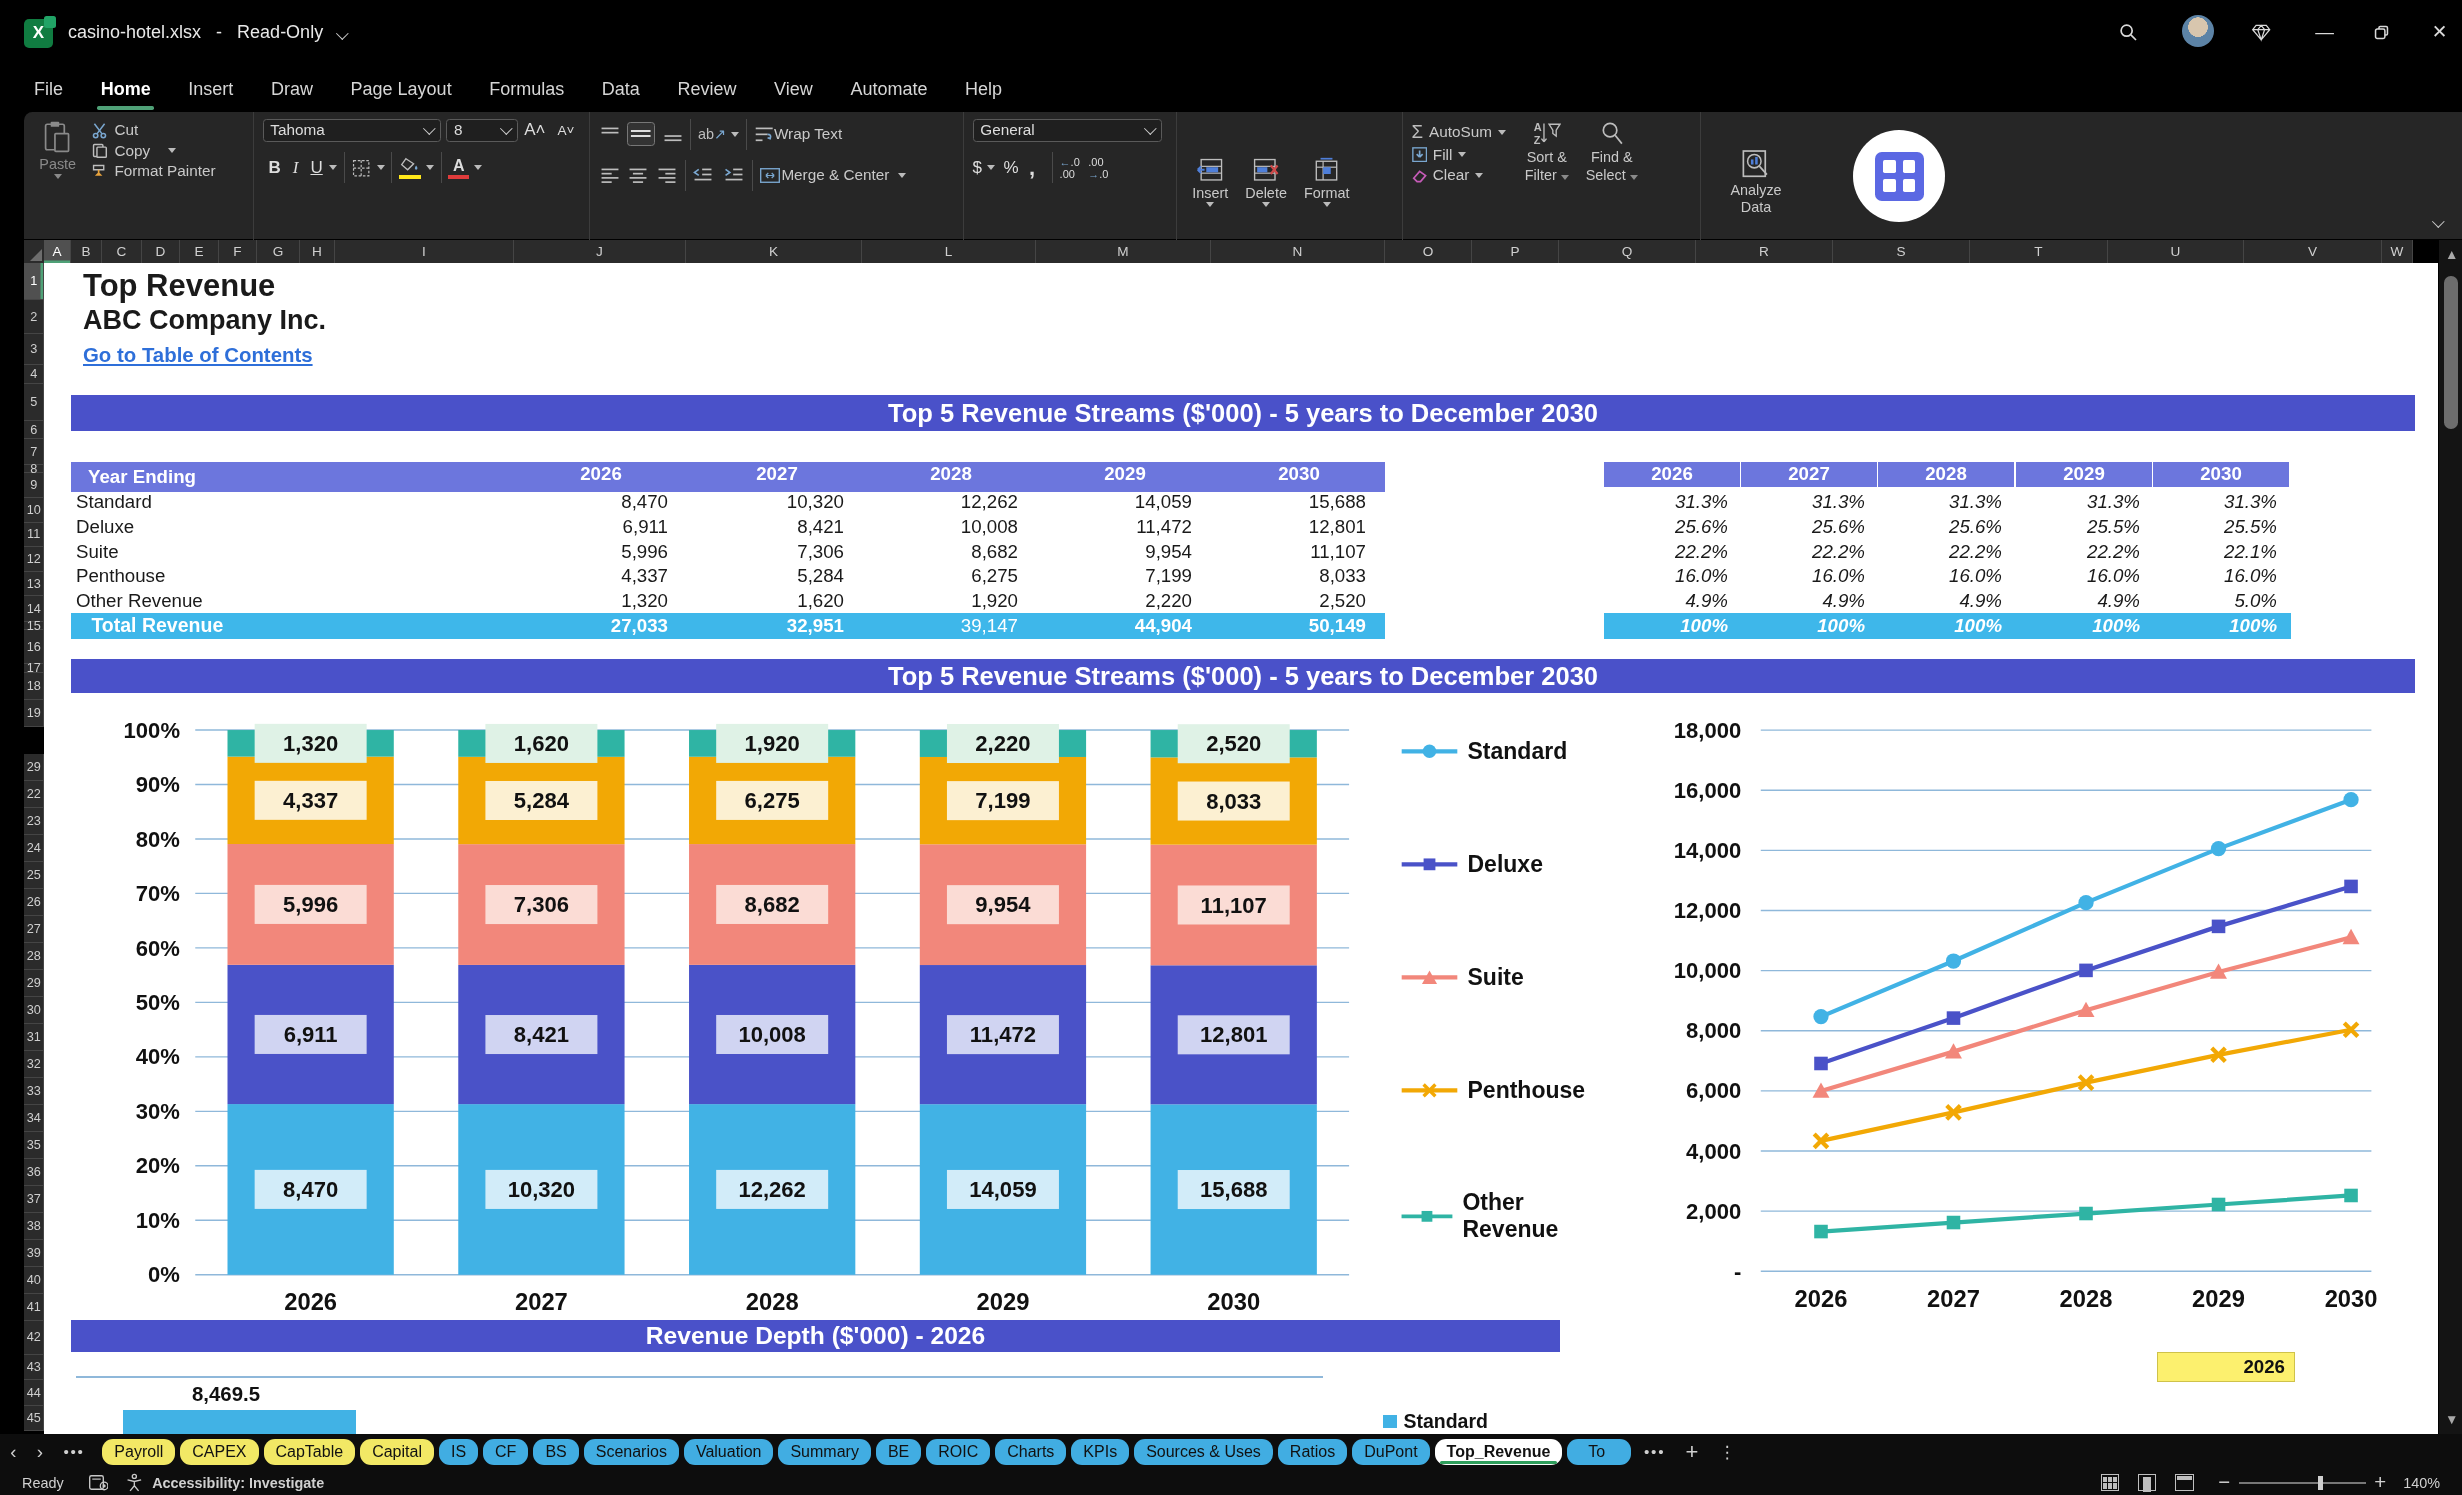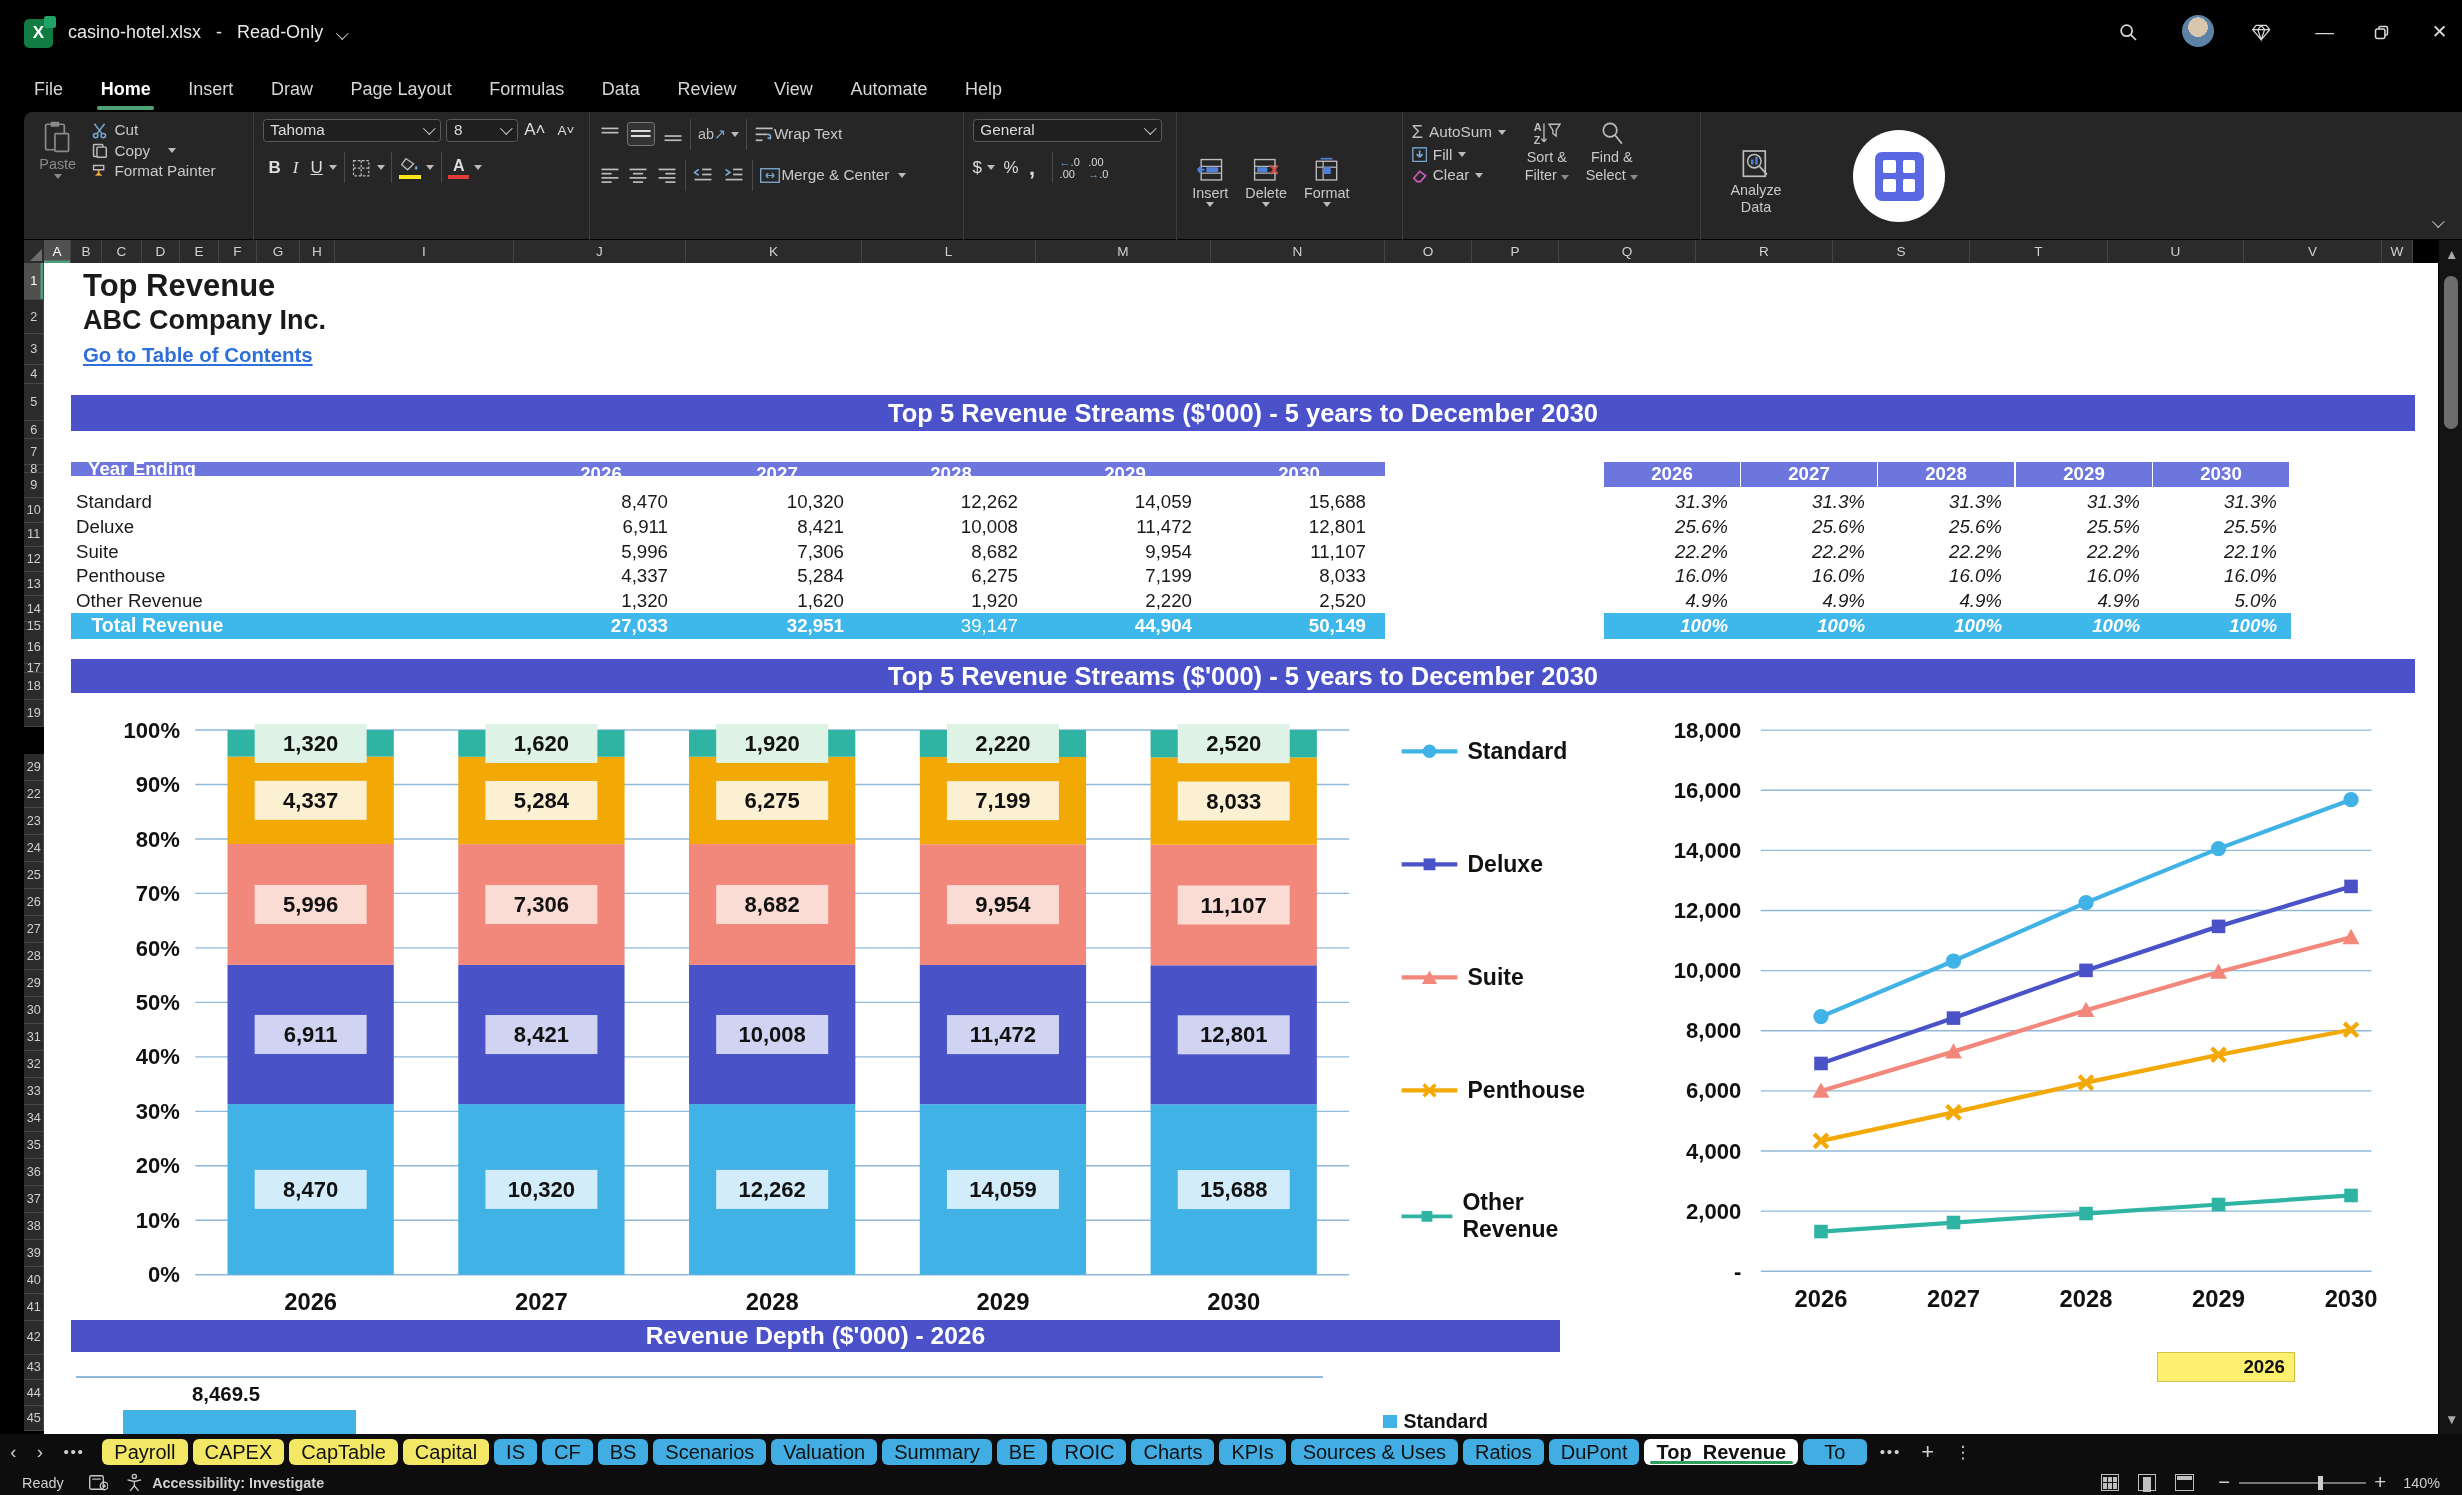--- a/index.html
+++ b/index.html
@@ -64,22 +64,22 @@
   .doccompany{left:39px;top:42px;font-size:27px;font-weight:bold;color:#1a1a1a}
   .doclink{left:39px;top:81px;font-size:20.4px;font-weight:bold;color:#2e6fd9;text-decoration:underline}
   .banner{background:#4a51c9;color:#fff;font-weight:bold;text-align:center;display:flex;align-items:center;justify-content:center}
   .tblhdr{background:#6c76dd;color:#fff;font-weight:bold;display:flex;align-items:center}
   .totrow{background:#3eb7ea;color:#fff;font-weight:bold;display:flex;align-items:center}
   .cellval{position:absolute;text-align:right;font-size:18.7px;color:#1a1a1a}
   .rowname{position:absolute;font-size:18.7px;color:#1a1a1a}
   
   .tabbar{left:0;top:1434px;width:2462px;height:36px;background:#0d0d0d;display:flex;align-items:center}
   .navarrow{color:#cfcfcf;font-size:18.7px;margin:0 10.2px}
-  .stab{height:26px;border-radius:6px;padding:0 12px;margin:0 2.5px;display:flex;align-items:center;
-        font-size:20px;color:#111;white-space:nowrap;position:relative}
+  .stab{height:26px;border-radius:11px;padding:0 12px;margin:0 2.5px;display:flex;align-items:center;
+        font-size:16px;color:#111;white-space:nowrap;position:relative}
   .stab.yellow{background:#f2e865}
   .stab.blue{background:#41ade2}
   .stab.active{background:#fff;font-weight:bold}
   .stab.active:after{content:"";position:absolute;left:5.1px;right:5.1px;bottom:0.8px;height:3.4px;background:#2e9e5b;border-radius:1.7px}
   
   .statusbar{left:0;top:1470px;width:2462px;height:25.5px;background:#0d0d0d;color:#d0d0d0;font-size:14.4px;display:flex;align-items:center}
   .zoomtrack{width:127px;height:2.5px;background:#777;margin:0 8.5px;position:relative}
   .zoomthumb{position:absolute;left:62%;top:-6px;width:5.1px;height:14.4px;background:#cfcfcf}
   .viewicon{width:18.7px;height:17px;border:1.7px solid #bfbfbf;margin:0 9.3px;box-sizing:border-box}
   
@@ -528,21 +528,21 @@
   </div>
 
 <div class="abs canvas" id="canvas">
   <div class="abs doctitle">Top Revenue</div>
   <div class="abs doccompany">ABC Company Inc.</div>
   <a class="abs doclink">Go to Table of Contents</a>
 
   <div class="abs banner" style="left:27px;top:132px;width:2344px;height:36px;font-size:25.5px">Top 5 Revenue Streams ($'000) - 5 years to December 2030</div>
 
   <div id="tables">
-      <div class="abs tblhdr" style="left: 27px; top: 199px; width: 1314px; height: 14px; font-size: 18.7px;">
+      <div class="abs tblhdr" style="left: 27px; top: 199px; width: 1314px; height: 30px; font-size: 18.7px;">
         <div style="padding-left: 17px;">Year Ending</div>
       </div>
       <div class="abs" style="left: 471px; top: 199px; width: 172px; height: 24.6px; line-height: 24.6px; text-align: center; color: rgb(255, 255, 255); font-weight: bold; font-size: 18.7px;">2026</div>
       <div class="abs" style="left: 647px; top: 199px; width: 172px; height: 24.6px; line-height: 24.6px; text-align: center; color: rgb(255, 255, 255); font-weight: bold; font-size: 18.7px;">2027</div>
       <div class="abs" style="left: 821px; top: 199px; width: 172px; height: 24.6px; line-height: 24.6px; text-align: center; color: rgb(255, 255, 255); font-weight: bold; font-size: 18.7px;">2028</div>
       <div class="abs" style="left: 995px; top: 199px; width: 172px; height: 24.6px; line-height: 24.6px; text-align: center; color: rgb(255, 255, 255); font-weight: bold; font-size: 18.7px;">2029</div>
       <div class="abs" style="left: 1169px; top: 199px; width: 172px; height: 24.6px; line-height: 24.6px; text-align: center; color: rgb(255, 255, 255); font-weight: bold; font-size: 18.7px;">2030</div>
       <div class="rowname" style="left: 32px; top: 227px; height: 24.6px; line-height: 24.6px;">Standard</div>
       <div class="cellval" style="left: 471px; top: 227px; width: 153px; height: 24.6px; line-height: 24.6px;">8,470</div>
       <div class="cellval" style="left: 647px; top: 227px; width: 153px; height: 24.6px; line-height: 24.6px;">10,320</div>

